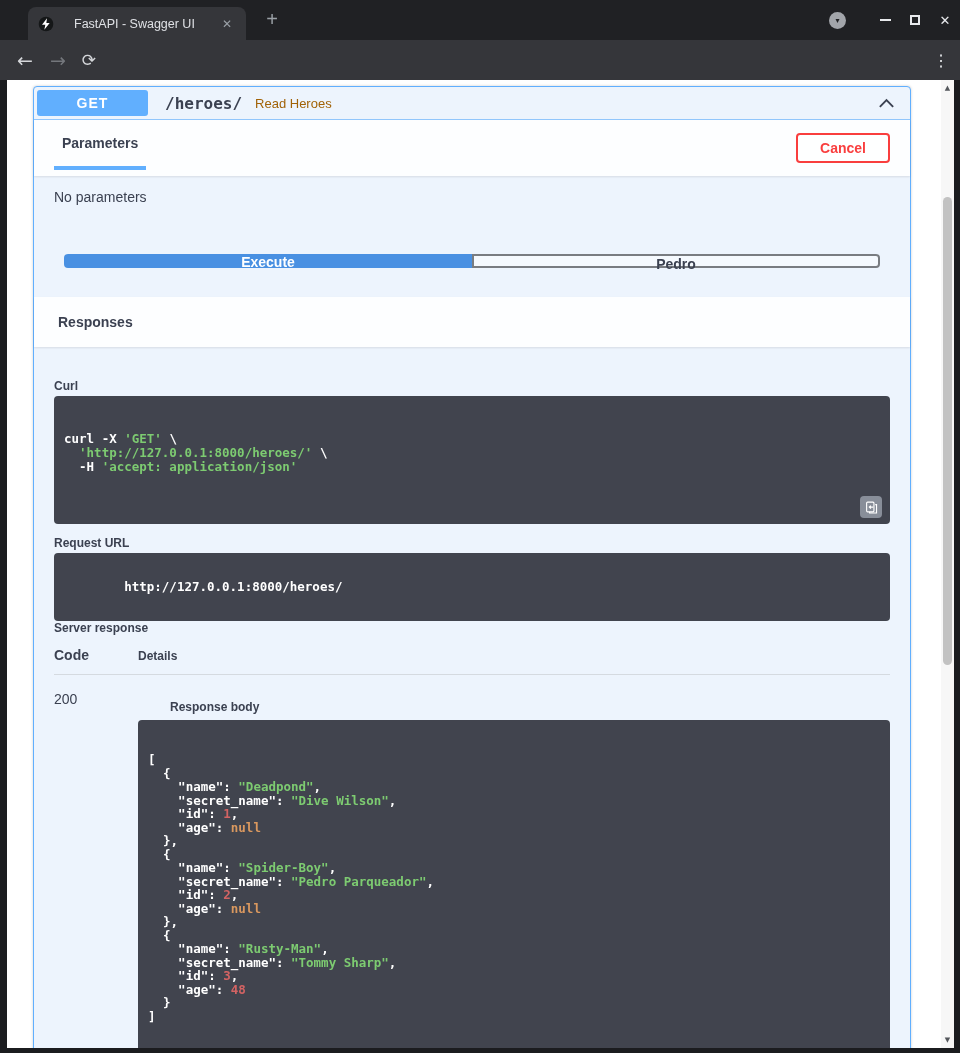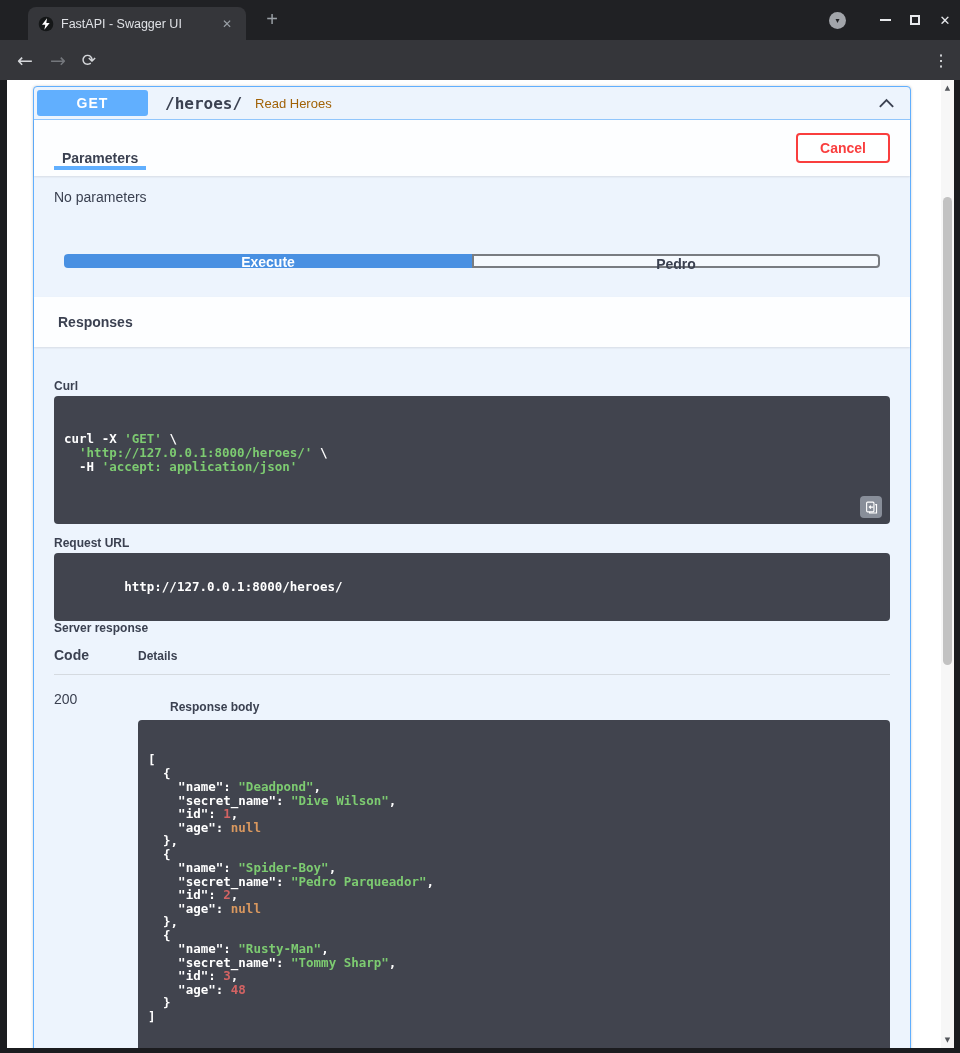--- a/index.html
+++ b/index.html
@@ -11,21 +11,21 @@
     overflow: hidden;
   }
   
   .tabstrip { position:absolute; left:0; top:0; width:960px; height:40px; background:#202124; }
   .tab {
     position:absolute; left:28px; top:7px; width:218px; height:33px;
     background:#35363a; border-radius:8px 8px 0 0;
     display:flex; align-items:center; padding:0 10px; cursor:default;
   }
   .favicon { width:16px; height:16px; flex:0 0 16px; }
-  .tab-title { flex:1; margin-left:7px; font-size:12.5px; color:#dfe1e5; white-space:nowrap; overflow:hidden; }
+  .tab-title { flex:1; margin-left:20px; font-size:12.5px; color:#dfe1e5; white-space:nowrap; overflow:hidden; }
   .tab-close { color:#9aa0a6; font-size:12px; padding:2px 4px; cursor:pointer; }
   .newtab { position:absolute; left:260px; top:8px; width:24px; height:24px; color:#9aa0a6;
     font-size:20px; line-height:22px; text-align:center; cursor:pointer; }
   .win-controls { position:absolute; right:0; top:0; height:40px; display:flex; align-items:center; }
   .tabsearch { width:17px; height:17px; border-radius:50%; background:#a2a5aa; color:#202124;
     font-size:8px; line-height:17px; text-align:center; margin-right:24px; cursor:pointer; }
   .wc { width:30px; height:40px; display:flex; align-items:center; justify-content:center; cursor:pointer; }
   .min-glyph { width:11px; border-bottom:2px solid #e8eaed; display:block; }
   .max-glyph { width:10px; height:10px; border:2px solid #e8eaed; display:block; }
   .close-glyph { color:#e8eaed; font-size:13px; }
@@ -69,21 +69,21 @@
     color:#3b4151; margin-left:17px; }
   .op-desc { font-size:13px; color:#a16207; margin-left:13px; }
   .collapse { margin-left:auto; display:flex; align-items:center; cursor:pointer; }
   .section-header {
     background:rgba(255,255,255,.85); display:flex; align-items:center;
     padding:0 20px; box-shadow:0 1px 2px rgba(0,0,0,.1);
   }
   .section-header.params { height:56px; }
   .section-header.responses { height:50px;padding-left:24px; }
   .sec-title { font-size:14px; font-weight:bold; color:#3b4151; }
-  .param-tab { align-self:stretch; display:flex; align-items:flex-end; padding:0 8px;
+  .param-tab { align-self:stretch; display:flex; align-items:center; padding:0 8px;
     border-bottom:4px solid #61affe; margin-bottom:6px; cursor:pointer; }
   .cancel-btn { margin-left:auto; border:2px solid #f93e3e; border-radius:4px; background:rgba(255,255,255,.6);
     color:#f93e3e; font-size:14px; font-weight:bold; padding:5px 22px; cursor:pointer;
     font-family:"Liberation Sans", sans-serif; }
   .params-body { padding:13px 20px 49px; font-size:14px; color:#3b4151; }
   .execute-row { display:flex; margin:0 30px 29px; height:14px; }
   .btn-execute { flex:1.01; background:#4990e2; border:none; border-radius:4px 0 0 4px;
     color:#fff; font-size:14px; font-weight:bold; cursor:pointer; font-family:"Liberation Sans", sans-serif; }
   .btn-clear { flex:1; background:rgba(255,255,255,.45); border:2px solid #797c81; border-radius:0 4px 4px 0;
     color:#3b4151; font-size:14px; font-weight:bold; cursor:pointer; font-family:"Liberation Sans", sans-serif; }

